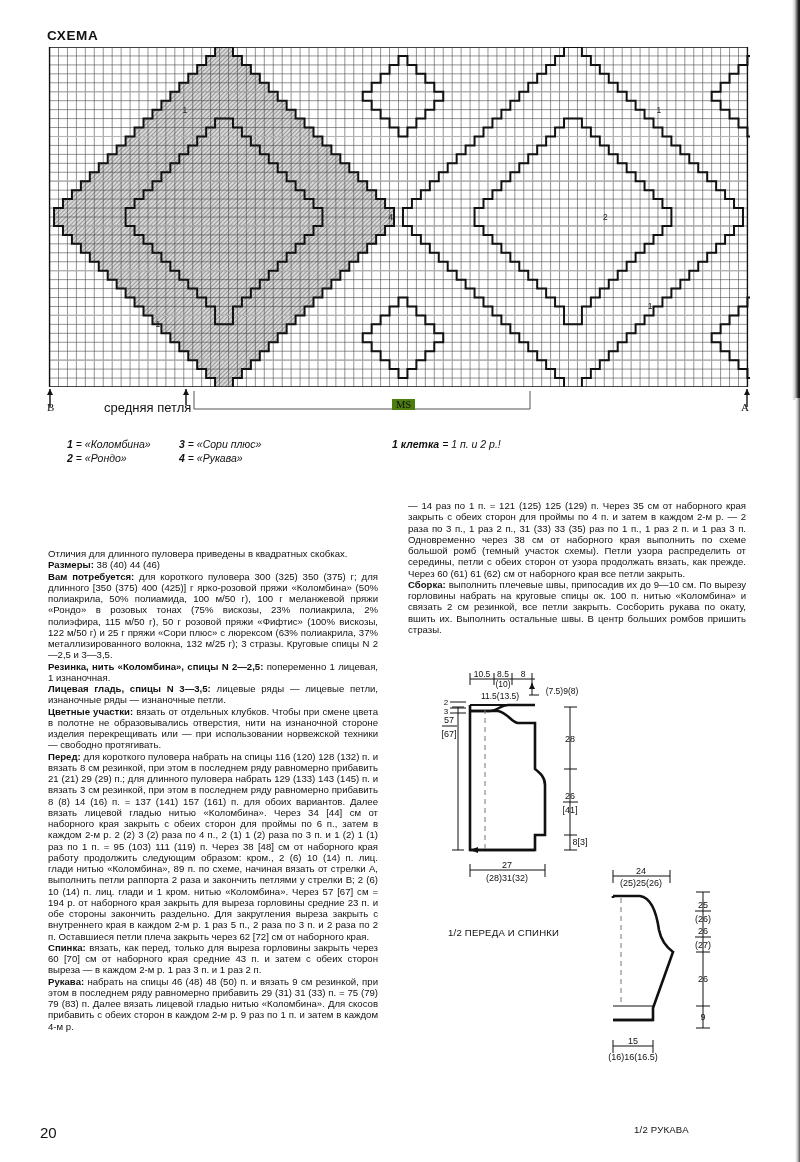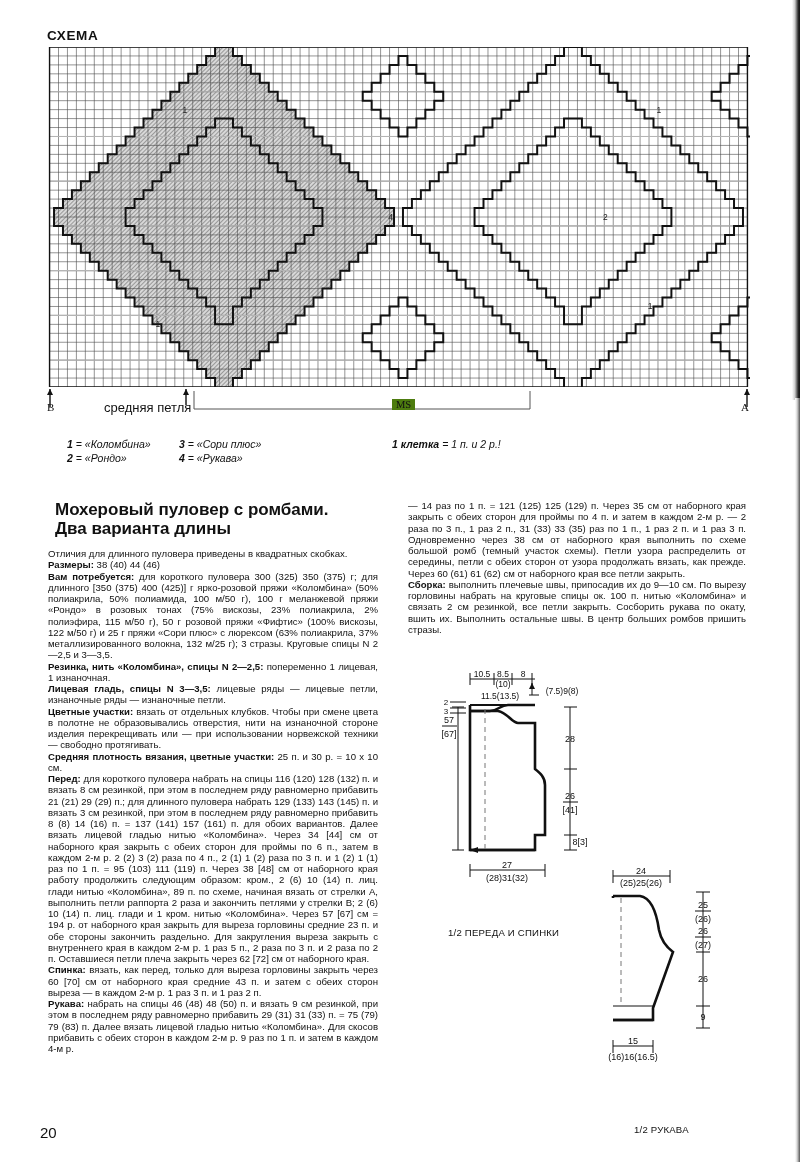--- a/index.html
+++ b/index.html
@@ -271,33 +271,28 @@
       </div>
     </div>
     <div class="col c3">
       <div class="row">
         <b>1 клетка</b>
         <span>= 1 п. и 2 р.!</span>
       </div>
     </div>
   </div>
 
-  <div class="art-title">
-    <div>Мохеровый пуловер с ромбами.</div>
-    <div>Два варианта длины</div>
-  </div>
 
   <div class="col-left" id="col-left">
       <p><span>Отличия для длинного пуловера приведены в квадратных скобках.</span></p>
       <p><b>Размеры:</b><span> 38 (40) 44 (46)</span></p>
       <p><b>Вам потребуется:</b><span> для короткого пуловера 300 (325) 350 (375) г; для длинного [350 (375) 400 (425)] г ярко-розовой пряжи «Коломбина» (50% полиакрила, 50% полиамида, 100 м/50 г), 100 г меланжевой пряжи «Рондо» в розовых тонах (75% вискозы, 23% полиакрила, 2% полиэфира, 115 м/50 г), 50 г розовой пряжи «Фифтис» (100% вискозы, 122 м/50 г) и 25 г пряжи «Сори плюс» с люрексом (63% полиакрила, 37% металлизированного волокна, 132 м/25 г); 3 стразы. Круговые спицы N 2—2,5 и 3—3,5.</span></p>
       <p><b>Резинка, нить «Коломбина», спицы N 2—2,5:</b><span> попеременно 1 лицевая, 1 изнаночная.</span></p>
       <p><b>Лицевая гладь, спицы N 3—3,5:</b><span> лицевые ряды — лицевые петли, изнаночные ряды — изнаночные петли.</span></p>
       <p><b>Цветные участки:</b><span> вязать от отдельных клубков. Чтобы при смене цвета в полотне не образовывались отверстия, нити на изнаночной стороне изделия перекрещивать или — при использовании норвежской техники — свободно протягивать.</span></p>
-      <p><b>Средняя плотность вязания, цветные участки:</b><span> 25 п. и 30 р. = 10 х 10 см.</span></p>
       <p><b>Перед:</b><span> для короткого пуловера набрать на спицы 116 (120) 128 (132) п. и вязать 8 см резинкой, при этом в последнем ряду равномерно прибавить 21 (21) 29 (29) п.; для длинного пуловера набрать 129 (133) 143 (145) п. и вязать 3 см резинкой, при этом в последнем ряду равномерно прибавить 8 (8) 14 (16) п. = 137 (141) 157 (161) п. для обоих вариантов. Далее вязать лицевой гладью нитью «Коломбина». Через 34 [44] см от наборного края закрыть с обеих сторон для проймы по 6 п., затем в каждом 2-м р. 2 (2) 3 (2) раза по 4 п., 2 (1) 1 (2) раза по 3 п. и 1 (2) 1 (1) раз по 1 п. = 95 (103) 111 (119) п. Через 38 [48] см от наборного края работу продолжить следующим образом: кром., 2 (6) 10 (14) п. лиц. глади нитью «Коломбина», 89 п. по схеме, начиная вязать от стрелки А, выполнить петли раппорта 2 раза и закончить петлями у стрелки В; 2 (6) 10 (14) п. лиц. глади и 1 кром. нитью «Коломбина». Через 57 [67] см = 194 р. от наборного края закрыть для выреза горловины средние 23 п. и обе стороны закончить раздельно. Для закругления выреза закрыть с внутреннего края в каждом 2-м р. 1 раз 5 п., 2 раза по 3 п. и 2 раза по 2 п. Оставшиеся петли плеча закрыть через 62 [72] см от наборного края.</span></p>
       <p><b>Спинка:</b><span> вязать, как перед, только для выреза горловины закрыть через 60 [70] см от наборного края средние 43 п. и затем с обеих сторон выреза — в каждом 2-м р. 1 раз 3 п. и 1 раз 2 п.</span></p>
       <p><b>Рукава:</b><span> набрать на спицы 46 (48) 48 (50) п. и вязать 9 см резинкой, при этом в последнем ряду равномерно прибавить 29 (31) 31 (33) п. = 75 (79) 79 (83) п. Далее вязать лицевой гладью нитью «Коломбина». Для скосов прибавить с обеих сторон в каждом 2-м р. 9 раз по 1 п. и затем в каждом 4-м р.</span></p>
     </div>
   <div class="col-right" id="col-right">
       <p><span>— 14 раз по 1 п. = 121 (125) 125 (129) п. Через 35 см от наборного края закрыть с обеих сторон для проймы по 4 п. и затем в каждом 2-м р. — 2 раза по 3 п., 1 раз 2 п., 31 (33) 33 (35) раз по 1 п., 1 раз 2 п. и 1 раз 3 п. Одновременно через 38 см от наборного края выполнить по схеме большой ромб (темный участок схемы). Петли узора распределить от середины, петли с обеих сторон от узора продолжать вязать, как прежде. Через 60 (61) 61 (62) см от наборного края все петли закрыть.</span></p>
       <p><b>Сборка:</b><span> выполнить плечевые швы, припосадив их до 9—10 см. По вырезу горловины набрать на круговые спицы ок. 100 п. нитью «Коломбина» и связать 2 см резинкой, все петли закрыть. Сосборить рукава по окату, вшить их. Выполнить остальные швы. В центр больших ромбов пришить стразы.</span></p>
     </div>
 
   <div class="sch-front">

